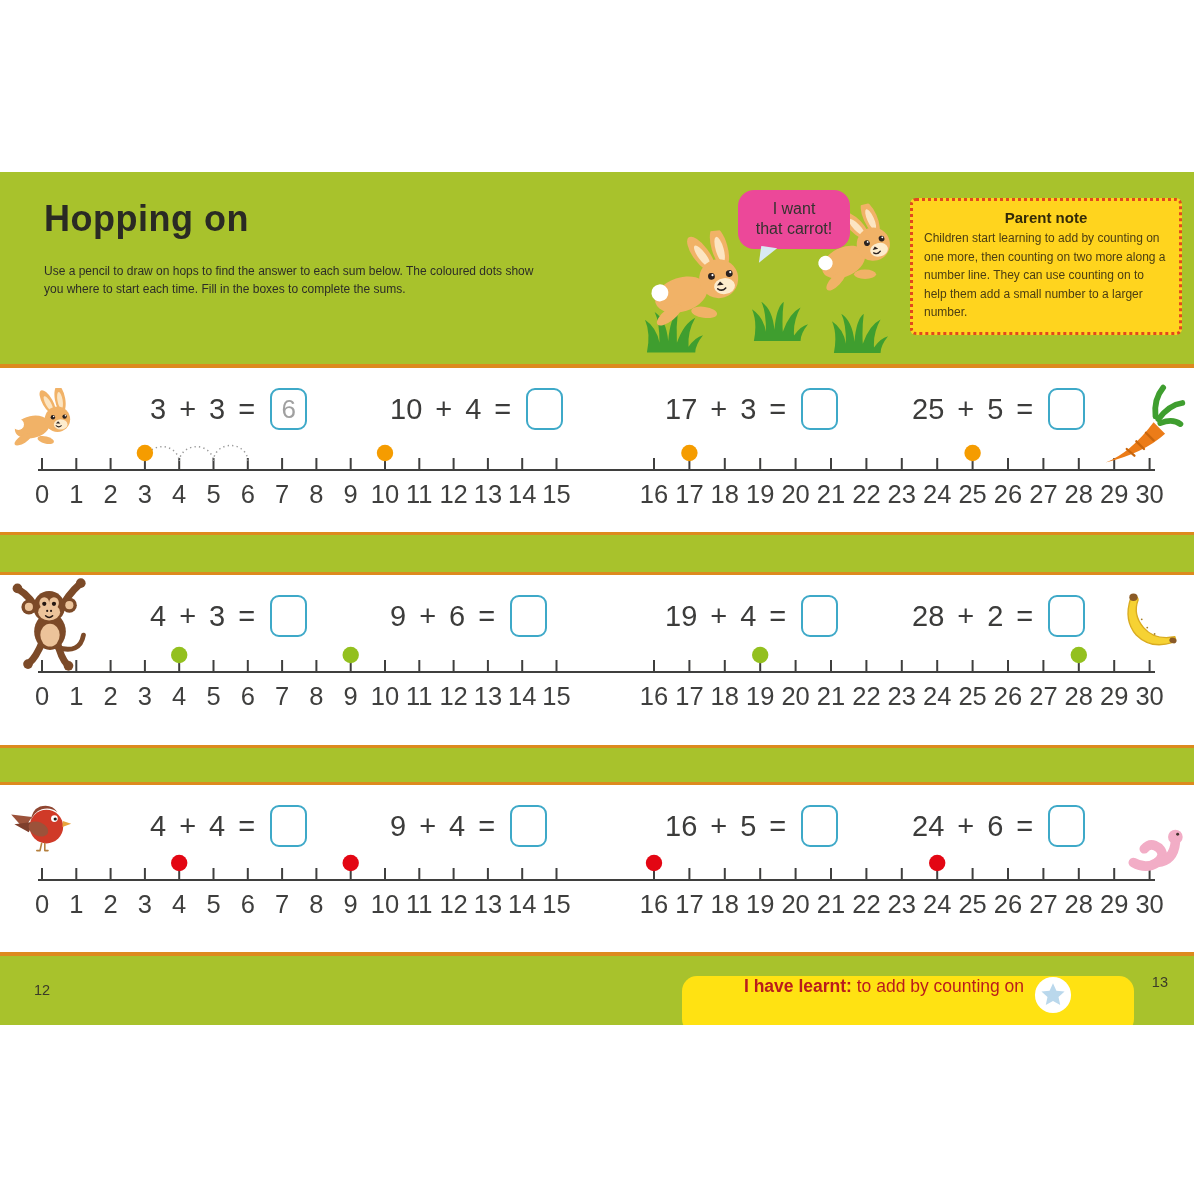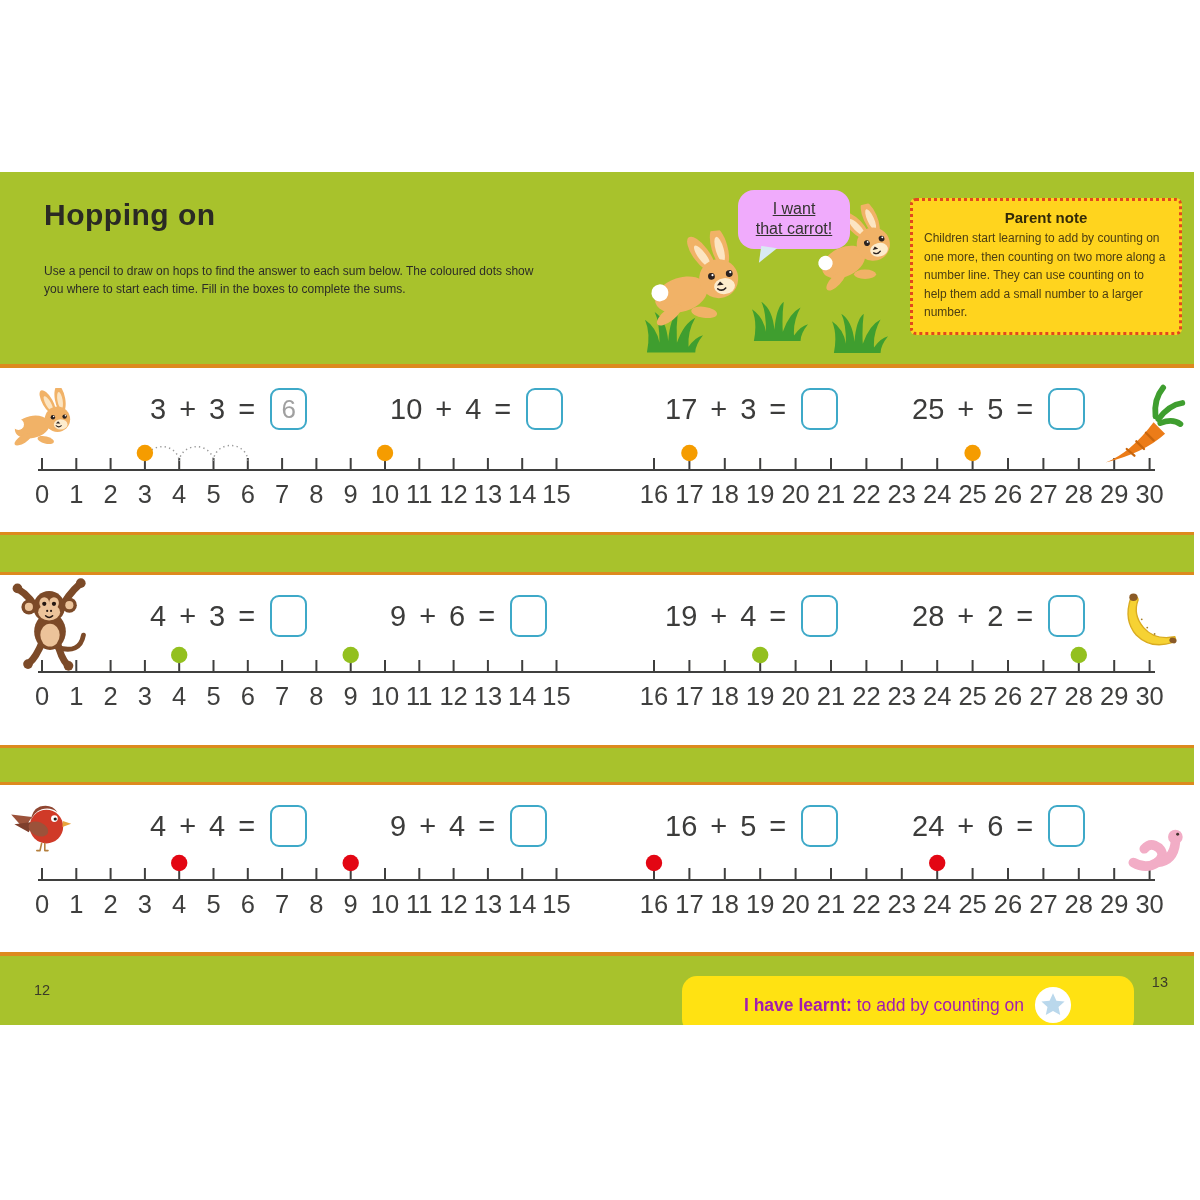--- a/index.html
+++ b/index.html
@@ -2,30 +2,30 @@
 <html><head>
 <meta charset="utf-8">
 <style>
   html,body{margin:0;padding:0;background:#fff;}
   body{width:1200px;height:1200px;font-family:"Liberation Sans","DejaVu Sans",sans-serif;}
   .page{position:relative;width:1200px;height:1200px;background:#fff;overflow:hidden;color:#3f3f3e;}
   :root{--green:#a8c22c;--orange:#dd8a1e;--ink:#3f3f3e;--boxblue:#3ea9c8;}
 
   
   .header{position:absolute;top:172px;left:0;width:1194px;height:192px;background:var(--green);border-bottom:4px solid var(--orange);}
-  .title{position:absolute;left:44px;top:26px;font-size:30px;font-weight:600;color:#2a2a24;letter-spacing:.5px;}
+  .title{position:absolute;left:44px;top:26px;font-size:36px;font-weight:600;color:#2a2a24;letter-spacing:.5px;}
   .instructions{position:absolute;left:44px;top:90px;width:492px;font-size:12px;line-height:1.5;color:#2d2d27;}
   .scene{position:absolute;inset:0;}
   .grass{position:absolute;}
   .g1{left:645px;top:138px;width:58px;}
   .g2{left:752px;top:128px;width:56px;}
   .g3{left:832px;top:140px;width:56px;}
   .rabbit1{position:absolute;left:646px;top:60px;width:120px;transform:rotate(-6deg);}
   .rabbit2{position:absolute;left:812px;top:34px;width:102px;transform:rotate(-14deg);}
-  .bubble{position:absolute;left:738px;top:18px;width:104px;background:#f0abfc;border-radius:16px;padding:9px 4px 10px;text-align:center;font-size:16px;line-height:1.25;color:#33332f;white-space:pre-line;text-decoration:underline;}
+  .bubble{position:absolute;left:738px;top:18px;width:104px;background:#ec4899;border-radius:16px;padding:9px 4px 10px;text-align:center;font-size:16px;line-height:1.25;color:#33332f;white-space:pre-line;}
   .bubble:after{content:"";position:absolute;left:22px;bottom:-15px;width:0;height:0;border-top:17px solid #d9e9f3;border-right:16px solid transparent;transform:rotate(8deg);}
   .parent-note{position:absolute;right:12px;top:26px;width:244px;background:#ffd41e;border:3px dotted #e2481e;border-radius:6px;padding:8px 11px 10px;}
   .pn-title{font-weight:700;font-size:15px;text-align:center;color:#342a08;margin-bottom:3px;}
   .pn-body{font-size:12px;line-height:1.55;color:#4b3d12;}
 
   
   .row{position:absolute;left:0;width:1200px;background:#fff;}
   .row0{top:368px;height:164px;}
   .row1{top:575px;height:170px;}
   .row2{top:785px;height:167px;}
@@ -47,21 +47,21 @@
   
   .sep{position:absolute;left:0;width:1194px;background:var(--green);border-top:3px solid var(--orange);border-bottom:3px solid var(--orange);}
   .sep0{top:532px;height:37px;}
   .sep1{top:745px;height:34px;}
 
   
   .footer-bar{position:absolute;top:952px;left:0;width:1194px;height:69px;background:var(--green);border-top:4px solid var(--orange);overflow:hidden;}
   .pageno{position:absolute;font-size:14.5px;color:#3b3b28;}
   .pn-left{left:34px;top:26px;}
   .pn-right{right:26px;top:18px;}
-  .learnt-banner{position:absolute;left:682px;top:20px;width:452px;height:58px;background:#ffe212;border-radius:15px;display:flex;align-items:center;justify-content:center;gap:10px;font-size:17.5px;color:#a21caf;}
+  .learnt-banner{position:absolute;left:682px;top:20px;width:452px;height:58px;background:#ffe212;border-radius:15px;display:flex;justify-content:center;gap:10px;font-size:17.5px;color:#b91c1c;}
   .learnt-banner b{font-weight:700;}
   .star-circle{width:38px;height:38px;display:inline-flex;}
   svg{display:block;width:100%;height:auto;}
   .numline{width:1200px;}
 </style>
 </head>
 <body>
 
 <div class="page">
 

